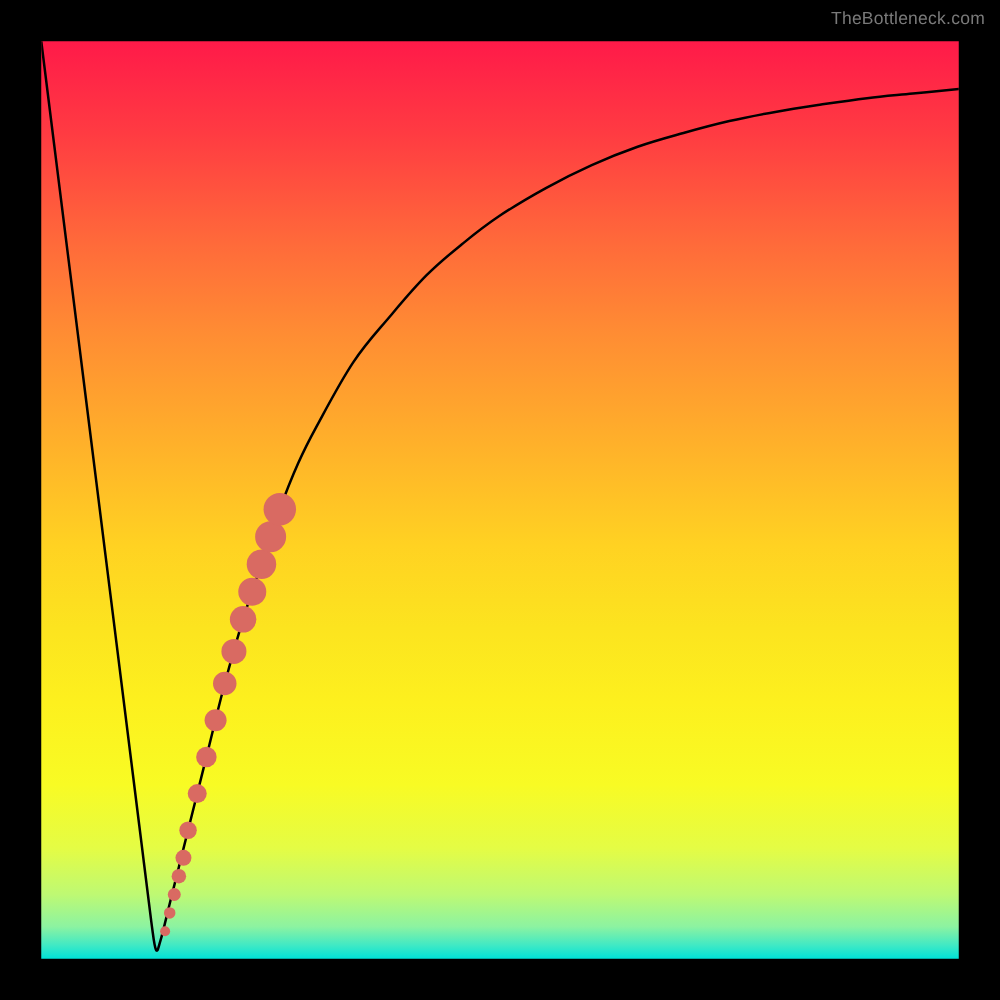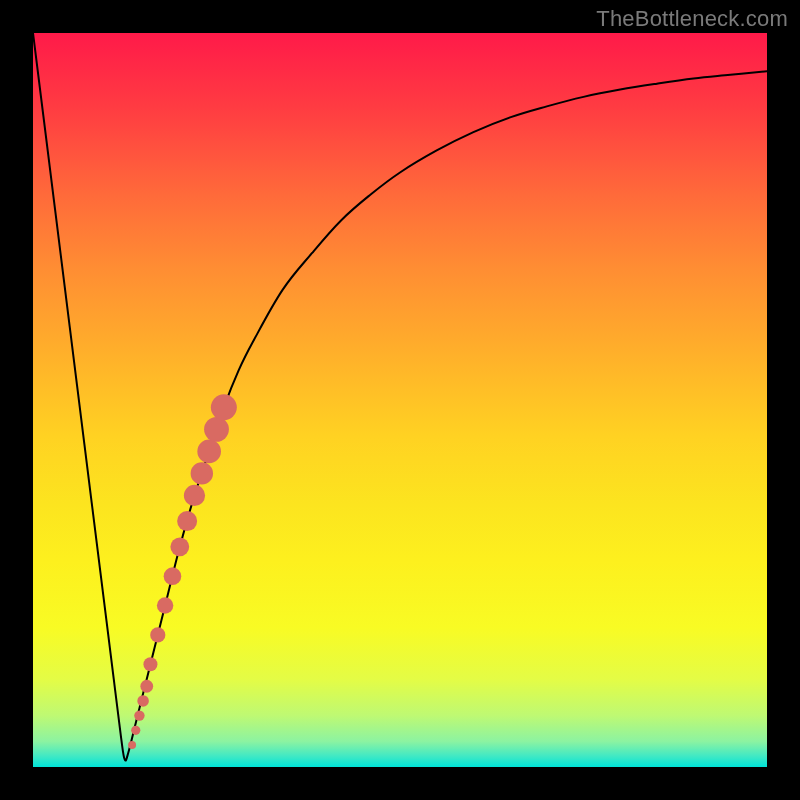--- a/index.html
+++ b/index.html
@@ -40,21 +40,21 @@
       #8cf3a1 96.5%,
       #41e9c4 98.5%,
       #00e3d8 100%
     );
   }
   .watermark {
     position: absolute;
     top: 6px;
     right: 12px;
     color: #7a7a7a;
-    font-size: 22px;
+    font-size: 14px;
     letter-spacing: 0.2px;
     font-weight: 400;
     user-select: none;
   }
   svg.curve {
     position: absolute;
     left: 0;
     top: 0;
     width: 734px;
     height: 734px;

